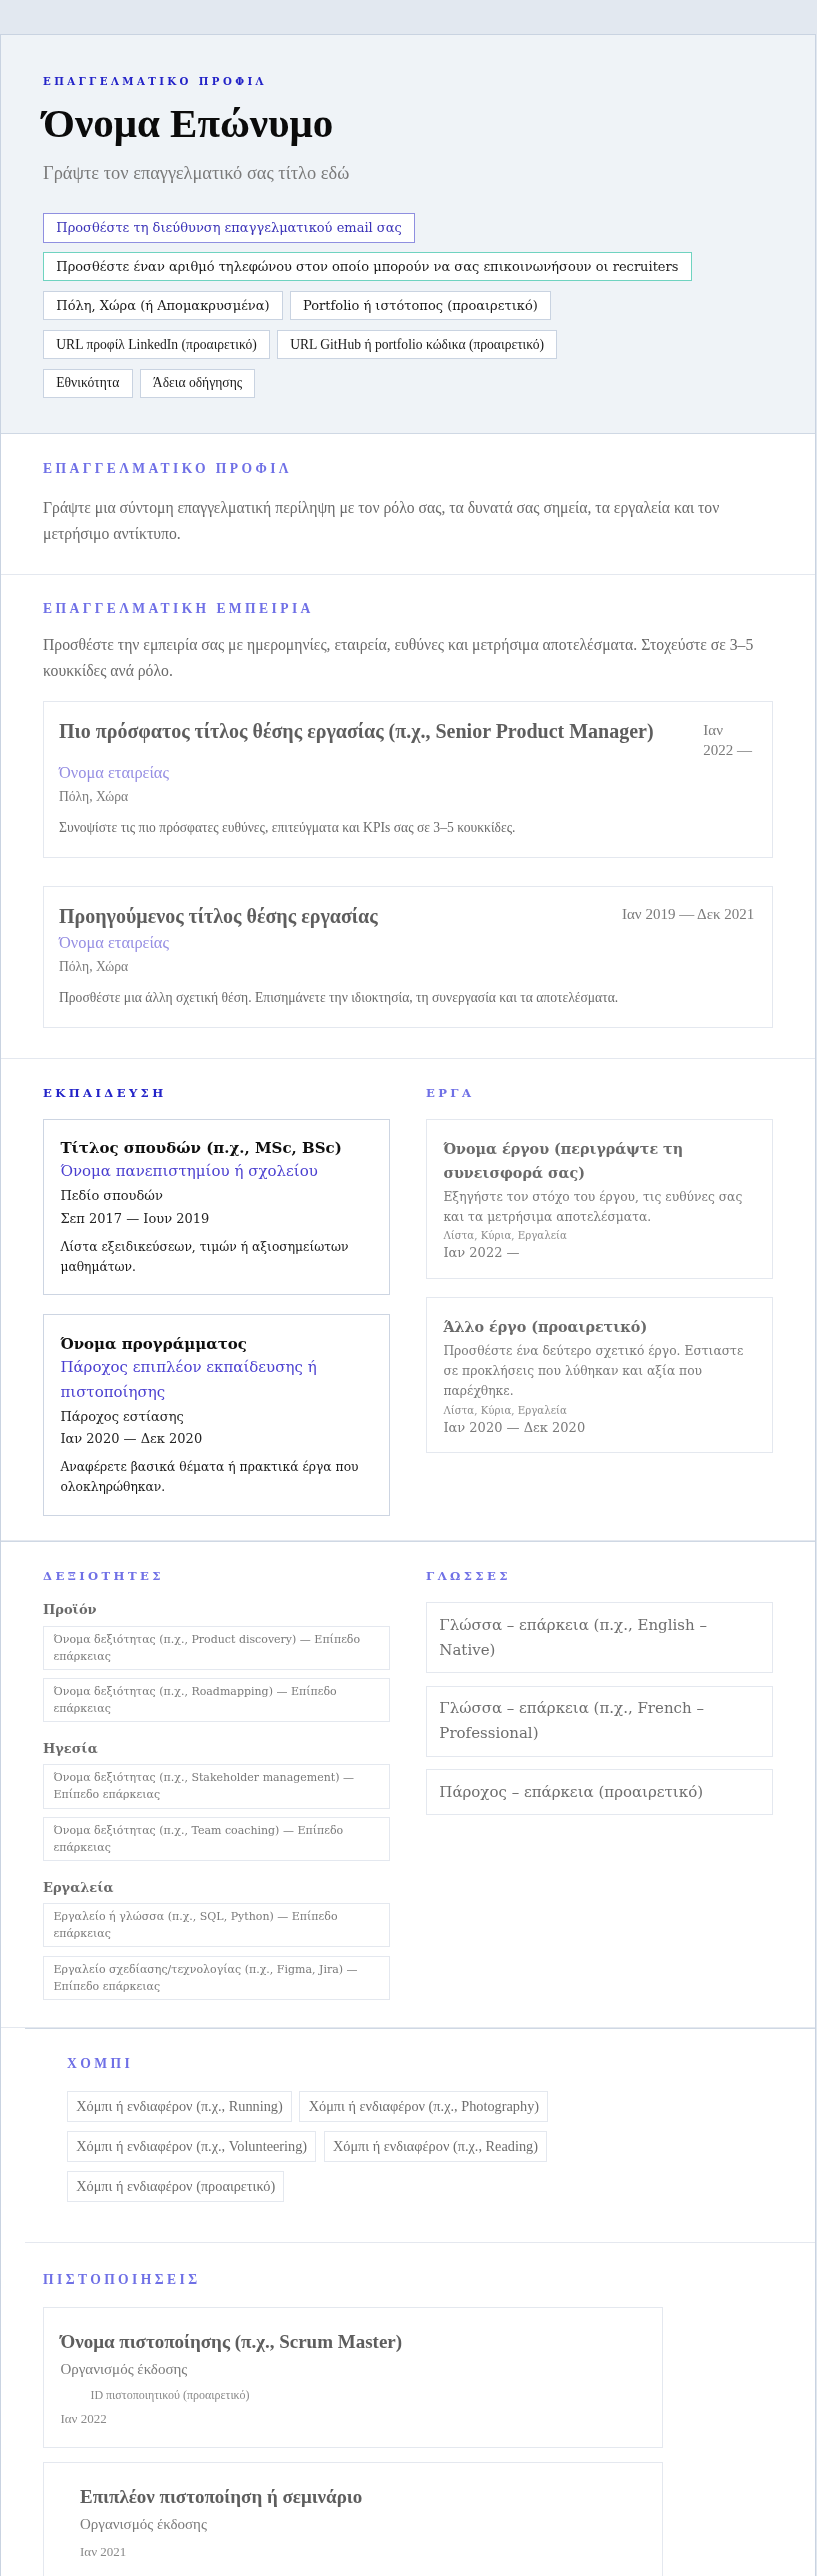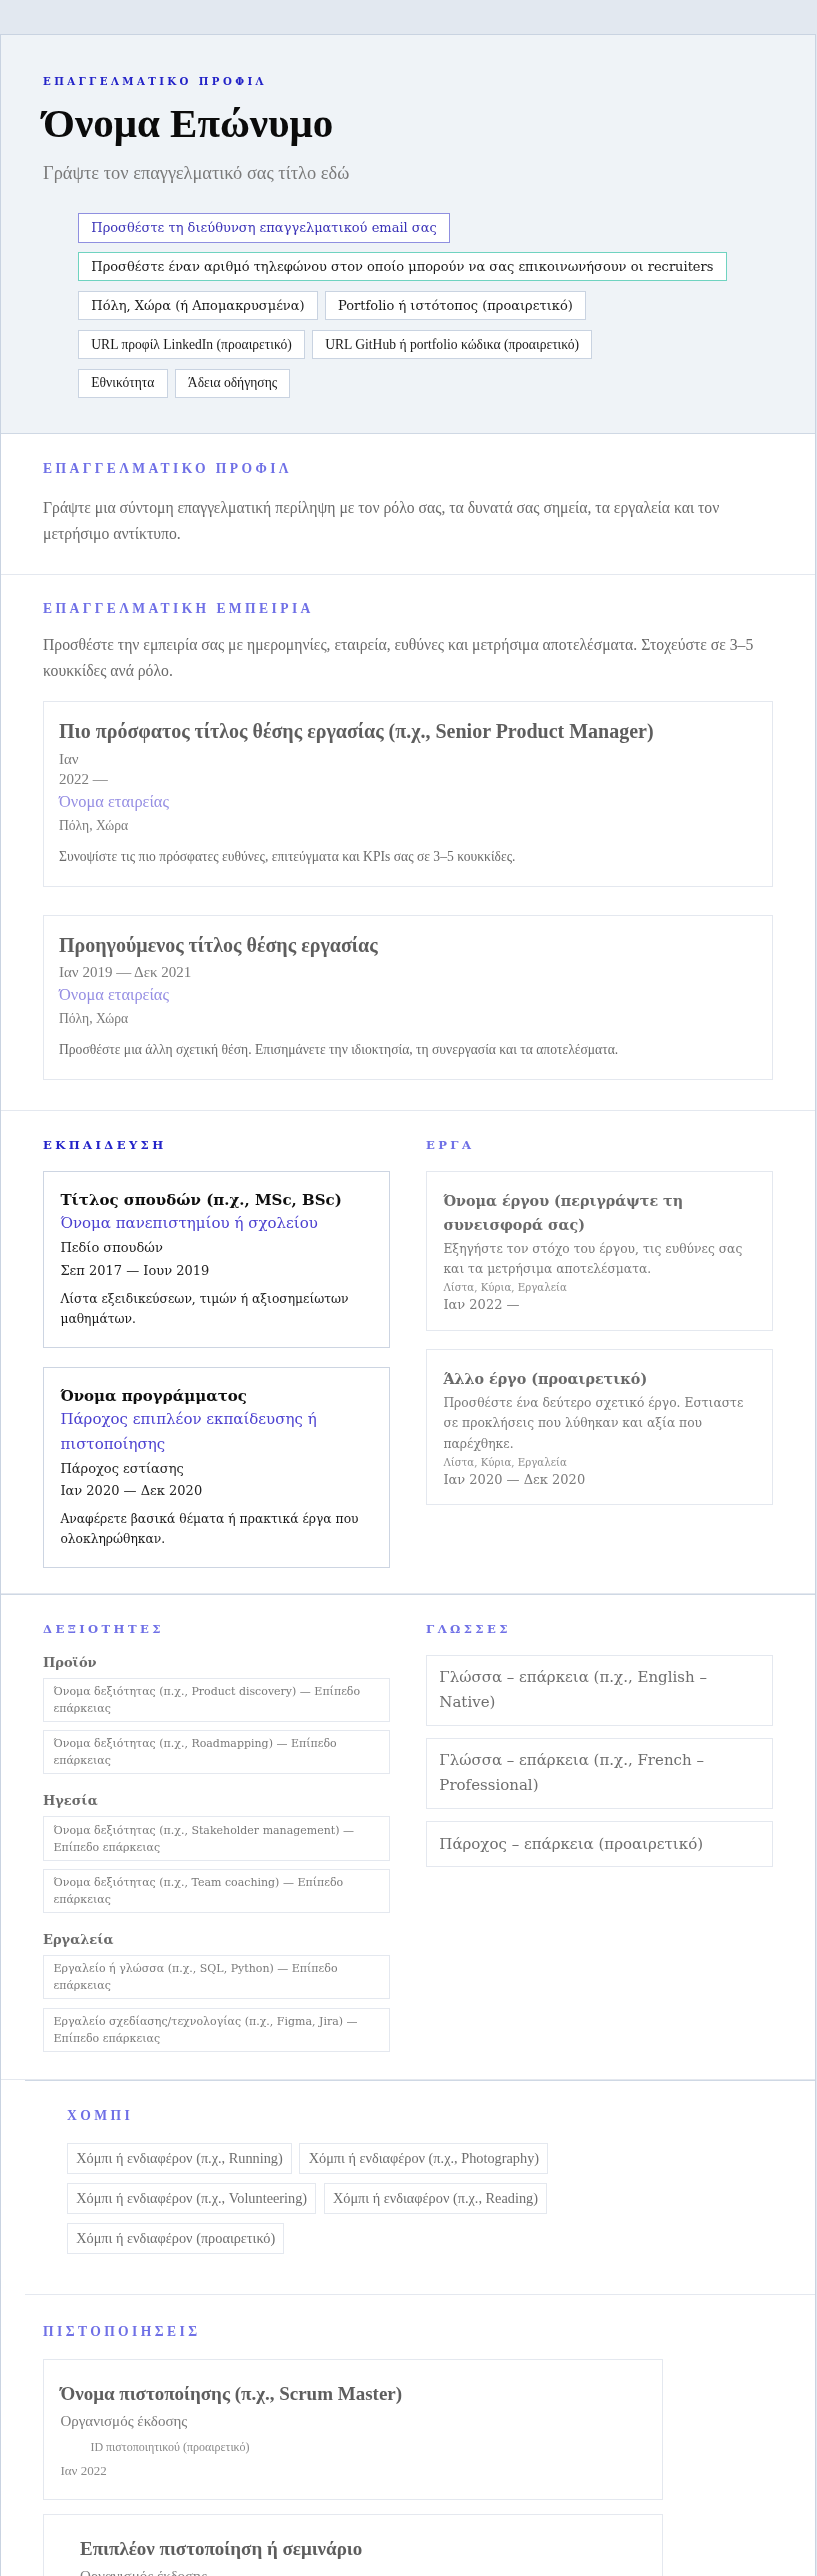--- a/index.html
+++ b/index.html
@@ -7,30 +7,30 @@
   body { font-family: "DejaVu Serif", serif; color: #111; padding-top: 34px; padding-bottom: 34px; }
   .page { width: 816px; background: #ffffff; border: 0.7px solid #c9d3e1; border-right: 1.4px solid #c9d3e1; }
   .header { background: #eff3f7; padding: 40px 42px 35px 42px; border-bottom: 1.4px solid #cfd8e4; }
   .eyebrow { font-family: "DejaVu Serif", serif; font-weight: bold; font-size: 10.2px; letter-spacing: 3.4px; color: #2323c8; }
   .name { font-family: "Liberation Serif", serif; font-weight: bold; font-size: 41px; line-height: 1; margin-top: 16.4px; color: #0b0b0b; }
   .subtitle { font-family: "Liberation Serif", serif; font-size: 18.4px; color: #7a7a7a; margin-top: 19px; }
   .chips { margin-top: 29px; display: flex; flex-wrap: wrap; gap: 9.5px 6.8px; }
   .chip { display: inline-block; background: #fff; border: 0.7px solid #c9d3e1; padding: 4.8px 12.3px; font-size: 13px; font-family: "DejaVu Serif", serif; color: #1a1a1a; line-height: 17.7px; }
   .chip.email { border-color: #8f8fe0; color: #3b33b8; }
   .chip.phone { border-color: #6fd3c0; }
-  .chip-row { width: 100%; display: flex; gap: 6.8px; margin-left: 35px; }
+  .chip-row { width: 100%; display: flex; gap: 6.8px; }
   .chip.cond { font-family: "Liberation Serif", serif; font-size: 13.6px; }
 
   .section { padding: 26px 42px 30px 42px; border-bottom: 1.4px solid #e4e8ef; }
   .section-title { font-family: "Liberation Serif", serif; font-weight: bold; font-size: 13.6px; letter-spacing: 3.4px; color: #6f70e6; }
   .section-title.dark { color: #2323c8; font-family: "DejaVu Serif", serif; font-size: 11.6px; }
   .lead { font-family: "Liberation Serif", serif; font-size: 15.7px; color: #6a6a6a; line-height: 26px; margin-top: 13.6px; }
 
   .card { border: 1.4px solid #e4e8ef; background: #fff; padding: 15px 17.7px 17.7px 15px; margin-top: 28px; }
-  .job-head { display: flex; justify-content: space-between; align-items: flex-start; flex-direction: column; }
+  .job-head { display: flex; justify-content: space-between; align-items: flex-start; }
   .job-title { font-family: "Liberation Serif", serif; font-weight: bold; font-size: 20px; color: #5e5e5e; line-height: 29px; max-width: 600px; }
   .job-date { font-family: "Liberation Serif", serif; font-size: 15px; color: #7b7b7b; white-space: normal; text-align: left; line-height: 20.4px; margin-top: 2.7px; }
   .job-date.narrow { width: 51px; }
   .job-company { font-family: "Liberation Serif", serif; font-size: 16.4px; color: #958ee3; margin-top: 2.7px; }
   .job-loc { font-family: "Liberation Serif", serif; font-size: 13.6px; color: #7b7b7b; margin-top: 5.5px; }
   .job-desc { font-family: "Liberation Serif", serif; font-size: 13.6px; color: #6a6a6a; margin-top: 11px; line-height: 23px; }
 
   .two-col { display: flex; gap: 36px; }
   .col { flex: 1; }
   .edu-card { border: 1.4px solid #cdd5e2; padding: 17.7px 16.4px 17.7px 16.4px; margin-top: 19px; }

